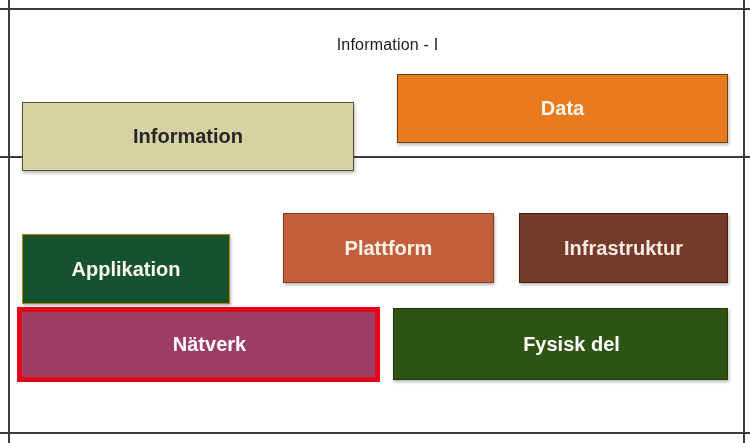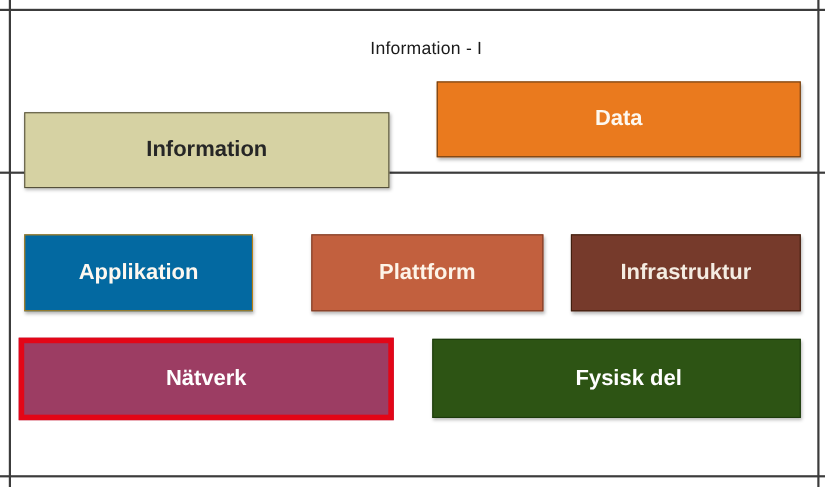--- a/index.html
+++ b/index.html
@@ -18,21 +18,21 @@
     font-weight:bold;font-size:20px;
     border:1px solid transparent;box-sizing:border-box;
     box-shadow:1px 2px 3px rgba(0,0,0,0.28);
   }
   .b-info {left:22px; top:74px; width:332px;height:69px;margin-top:28px;}
   .b-data {left:397px;top:74px; width:331px;height:69px;}
   .b-app  {left:22px; top:213px;width:208px;height:70px;}
   .b-platt{left:268px;top:213px;width:211px;height:70px;}
   .b-infra{left:519px;top:213px;width:209px;height:70px;}
   .b-nat  {left:17px; top:307px;width:331px;height:65px;
-           border-width:5px;box-sizing:content-box;box-shadow:none;}
+           border-width:5px;box-sizing:content-box;box-shadow:none;padding-left:22px;}
   .b-fys  {left:393px;top:308px;width:335px;height:72px;}
   .box-label{pointer-events:none;}
 </style>
 </head>
 <body>
 
 <div id="stage">
 
   <div class="hline" style="top: 8px; background-color: rgb(60, 60, 60);"></div>
   <div class="hline" style="top: 156px; background-color: rgb(60, 60, 60);"></div>
@@ -44,21 +44,21 @@
 
   <div class="box b-info" style="background-color: rgb(214, 210, 163); border-color: rgb(85, 80, 58); color: rgb(38, 38, 38);">
     <span class="box-label">Information</span>
   </div>
 
   <div class="box b-data" style="background-color: rgb(234, 122, 30); border-color: rgb(107, 63, 20); color: rgb(253, 248, 240); justify-content: center;">
     <span class="box-label">Data</span>
   </div>
 
 
-  <div class="box b-app" style="background-color: #0369a1; border-color: rgb(183, 127, 19); color: rgb(253, 248, 240);">
+  <div class="box b-app" style="background-color: #14532d; border-color: rgb(183, 127, 19); color: rgb(253, 248, 240); margin-top: 21px;">
     <span class="box-label">Applikation</span>
   </div>
 
   <div class="box b-platt" style="background-color: rgb(194, 96, 62); border-color: rgb(126, 61, 39); color: rgb(253, 244, 232); margin-left: 15px;">
     <span class="box-label">Plattform</span>
   </div>
 
   <div class="box b-infra" style="background-color: rgb(118, 58, 43); border-color: rgb(65, 32, 15); color: rgb(244, 236, 226);">
     <span class="box-label">Infrastruktur</span>
   </div>

